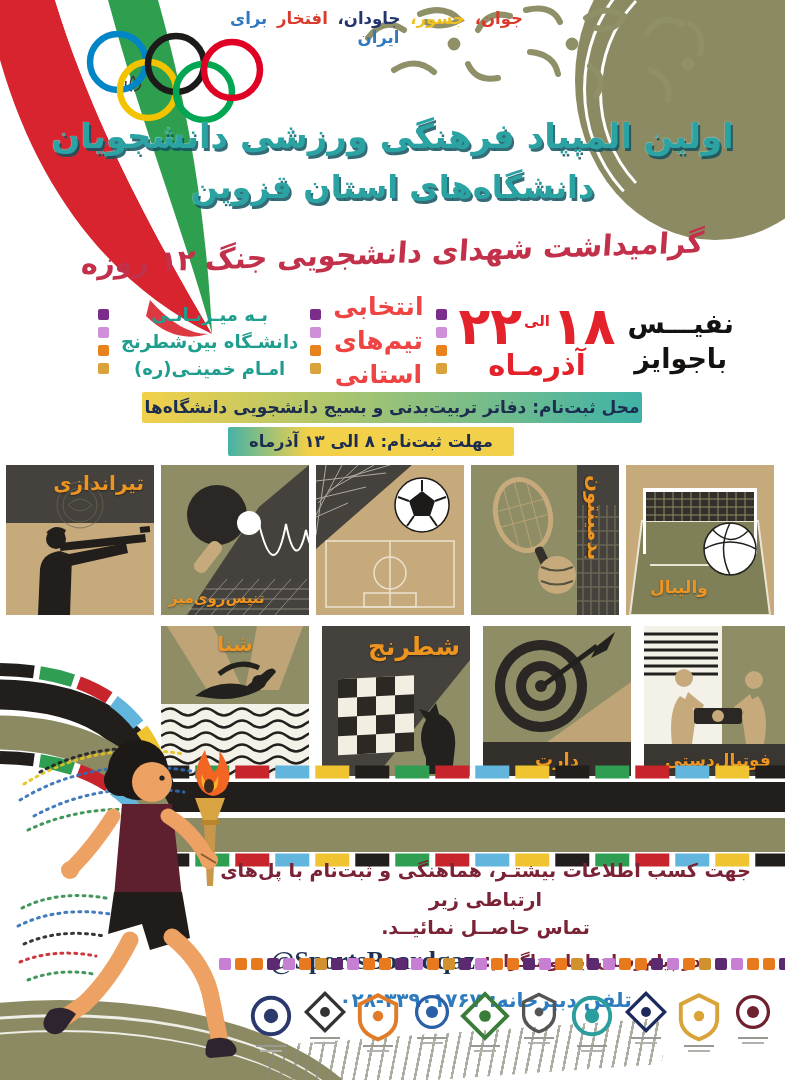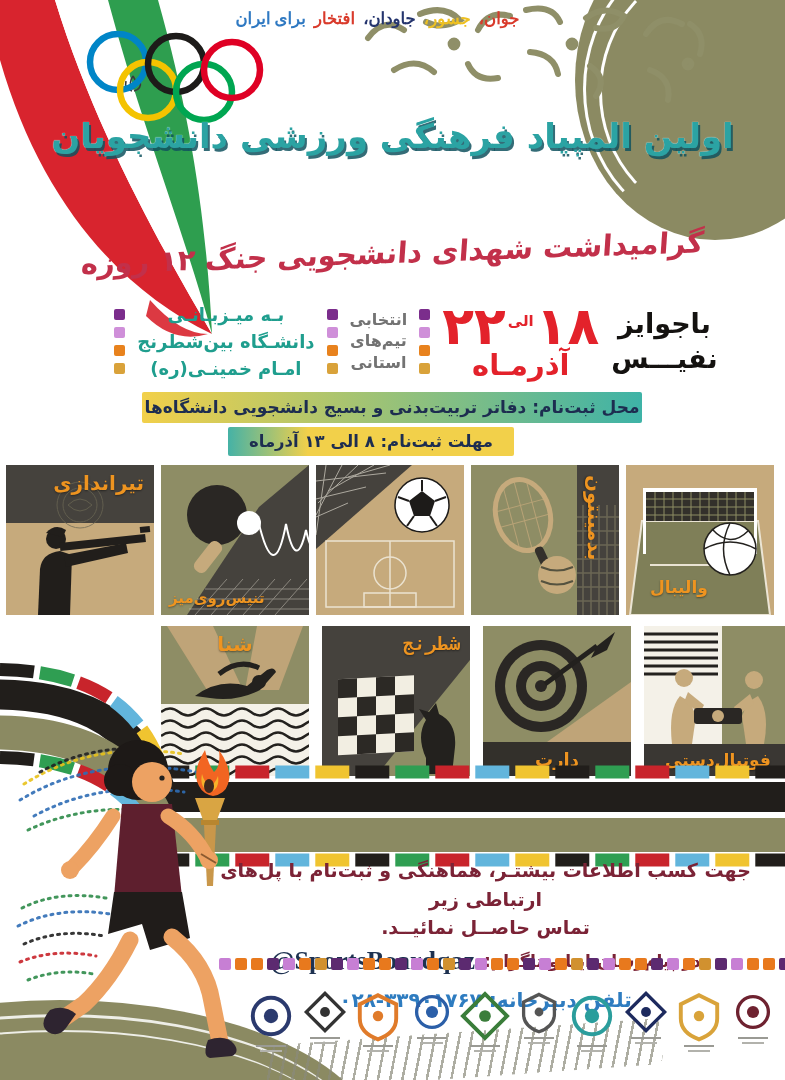--- a/index.html
+++ b/index.html
@@ -4,39 +4,39 @@
 <style>
   html,body{margin:0;padding:0;background:#e9e9e4;}
   .poster{position:relative;width:785px;height:1080px;background:#ffffff;overflow:hidden;
           font-family:"DejaVu Sans",sans-serif;}
   .abs{position:absolute;}
   .fa{direction:rtl;}
   
   .blob{position:absolute;right:-70px;top:-80px;width:280px;height:320px;border-radius:50%;background:#8b8a62;}
   .blob-arc{position:absolute;border-radius:50%;border:3px solid transparent;border-left-color:#fff;}
   
-  .slogan{position:absolute;top:9px;left:225px;width:305px;text-align:center;font-weight:bold;font-size:16.5px;font-family:Liberation Serif, serif;}
+  .slogan{position:absolute;top:9px;left:225px;width:305px;text-align:center;font-weight:bold;font-size:16.5px;}
   .slogan span{padding:0 2px;}
   .c-red{color:#d93a2b}.c-yellow{color:#eec021}.c-navy{color:#25356e}.c-blue{color:#2f79c2}
   
   .title{position:absolute;width:100%;text-align:center;font-weight:bold;color:#2ba3a3;
          text-shadow:2px 3px 0 rgba(17,82,95,.85),0 0 1px #fff;letter-spacing:0;}
   .title1{top:116px;font-size:34px;}
   .title2{top:168px;font-size:32px;}
   .callig{position:absolute;top:236px;width:100%;text-align:center;font-size:29px;font-weight:bold;
           color:#c2304a;transform:rotate(-2deg) skewX(-6deg);}
   
   .info{position:absolute;top:288px;left:55px;right:8px;height:106px;display:flex;
         flex-direction:row-reverse;justify-content:center;align-items:center;gap:12px;}
   .prizes{text-align:center;color:#141210;font-weight:bold;font-size:27px;line-height:1.3;}
   .dates{text-align:center;color:#e3222b;font-weight:bold;}
   .dates .big{font-size:52px;line-height:1;}
   .dates .ela{font-size:15px;vertical-align:18px;padding:0 2px;}
   .dates .month{font-size:29px;margin-top:-4px;}
-  .sel{text-align:center;color:#737373;font-weight:bold;font-size:16px;line-height:1.35;}
+  .sel{text-align:center;color:#ef4444;font-weight:bold;font-size:25px;line-height:1.35;}
   .host{text-align:center;color:#1f9e8e;font-weight:bold;font-size:18px;line-height:1.5;}
   .sqcol{display:flex;flex-direction:column;gap:7px;}
   .sqcol i{width:11px;height:11px;border-radius:2px;display:block;}
   .isq1{background:#7b2d8c}.isq2{background:#cf8fd9}.isq3{background:#e8821d}.isq4{background:#d9a23a}
   
   .bar{position:absolute;text-align:center;font-weight:bold;color:#1d2d50;border-radius:2px;}
   .bar1{top:392px;left:142px;width:500px;height:31px;line-height:31px;font-size:17px;
         background:linear-gradient(90deg,#f2d04a,#3eb3a7);}
   .bar2{top:427px;left:228px;width:286px;height:29px;line-height:29px;font-size:16.5px;
         background:linear-gradient(90deg,#45b2a6 0%,#f2d04a 28%,#f2d04a 100%);}
@@ -122,26 +122,27 @@
 
   <div class="slogan fa">
     <span class="c-red">جوان،</span>
     <span class="c-yellow">جسور،</span>
     <span class="c-navy">جاودان،</span>
     <span class="c-red">افتخار</span>
     <span class="c-blue">برای ایران</span>
   </div>
 
   <div class="title title1 fa">اولین المپیاد فرهنگی ورزشی دانشجویان</div>
+  <div class="title title2 fa">دانشگاه‌های استان قزوین</div>
   <div class="callig fa">گرامیداشت شهدای دانشجویی جنگ ۱۲ روزه</div>
 
   <div class="info">
     <div class="prizes fa">
+      <div>نفیـــس</div>
       <div>باجوایز</div>
-      <div>نفیـــس</div>
     </div>
     <div class="dates fa">
       <div>
         <span class="big">۱۸</span><span class="ela">الی</span><span class="big">۲۲</span>
       </div>
       <div class="month">آذرمـاه</div>
     </div>
     <div class="sqcol">
       <i class="isq1"></i>
         <i class="isq2"></i>
@@ -329,21 +330,21 @@
             <rect x="35" y="73" width="19" height="19"></rect>
               <rect x="73" y="73" width="19" height="19"></rect>
             <rect x="16" y="92" width="19" height="19"></rect>
               <rect x="54" y="92" width="19" height="19"></rect>
             <rect x="35" y="111" width="19" height="19"></rect>
               <rect x="73" y="111" width="19" height="19"></rect>
           </g>
         </g>
         <path d="M104,148 v-16 q-10,-22 0,-38 l-7,-11 10,3 7,-9 3,11 q18,9 16,33 l-3,27 z" fill="#23211e"></path>
       </svg>
-      <span class="tlabel fa" style="top:6px;right:10px;font-size:19px;font-family:Liberation Mono, monospace;">شطرنج</span>
+      <span class="tlabel fa" style="top:6px;right:10px;font-size:25px;">شطرنج</span>
     </div>
 
     <div class="tile">
       <svg width="148" height="150" viewBox="0 0 148 150">
         <rect width="148" height="150" fill="#8e8d65"></rect>
         <polygon points="148,56 148,116 64,116" fill="#bfa478"></polygon>
         <rect y="116" width="148" height="34" fill="#33302b"></rect>
         <circle cx="58" cy="60" r="46" fill="#2a2724"></circle>
         <circle cx="58" cy="60" r="36" fill="#8e8d65"></circle>
         <circle cx="58" cy="60" r="25" fill="#2a2724"></circle>

